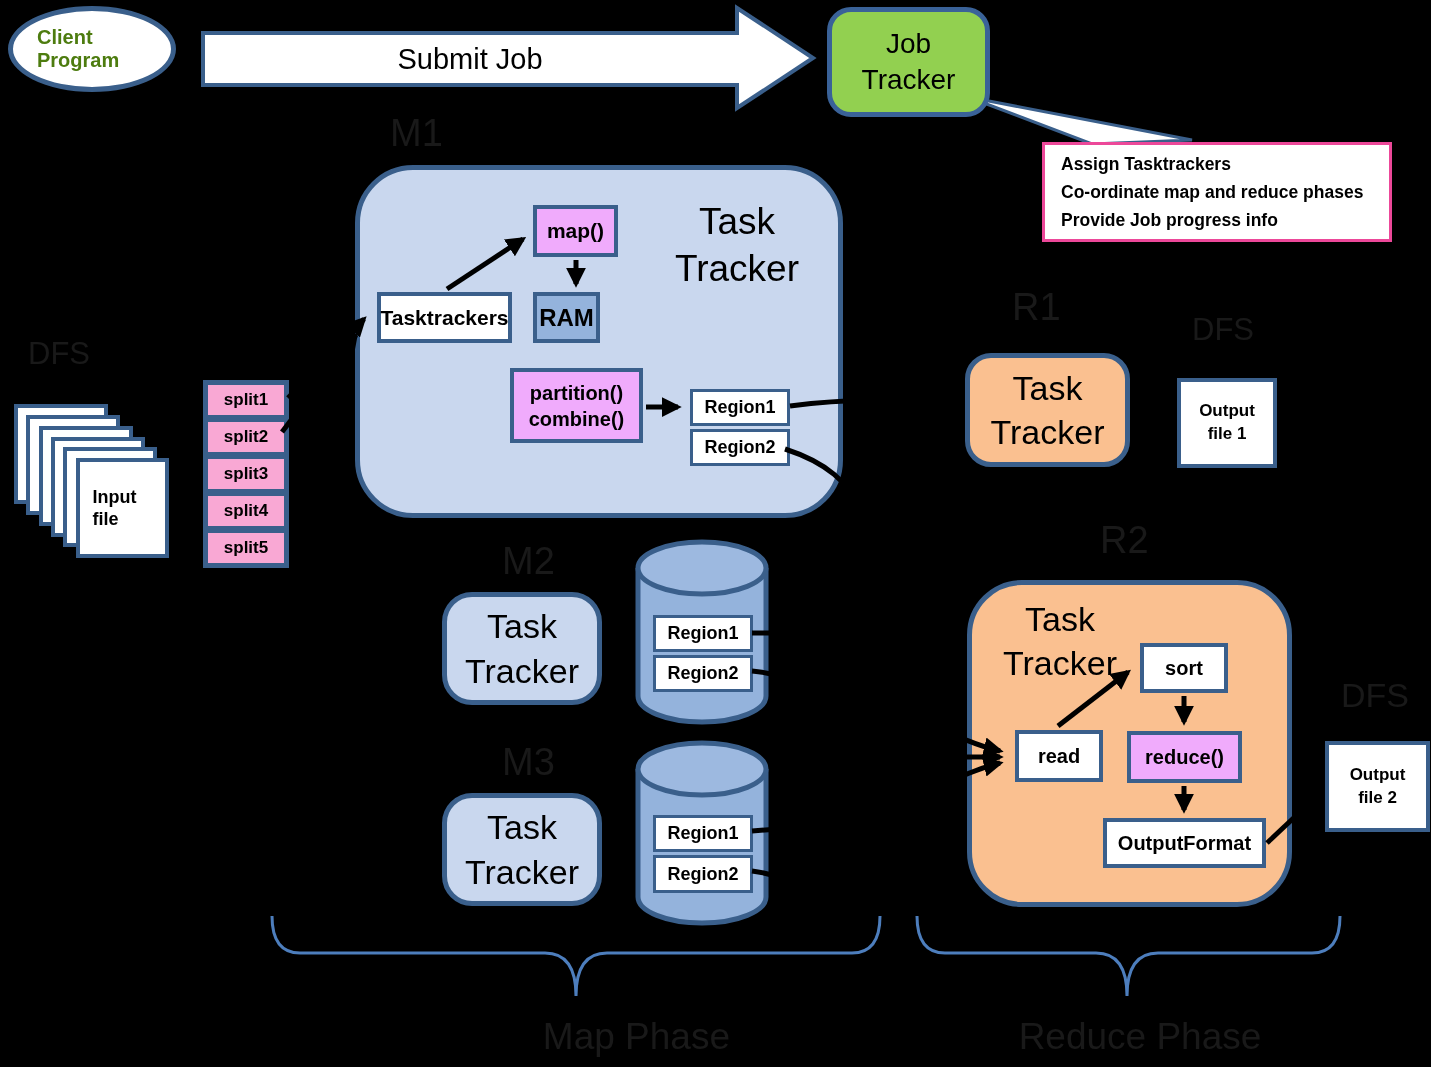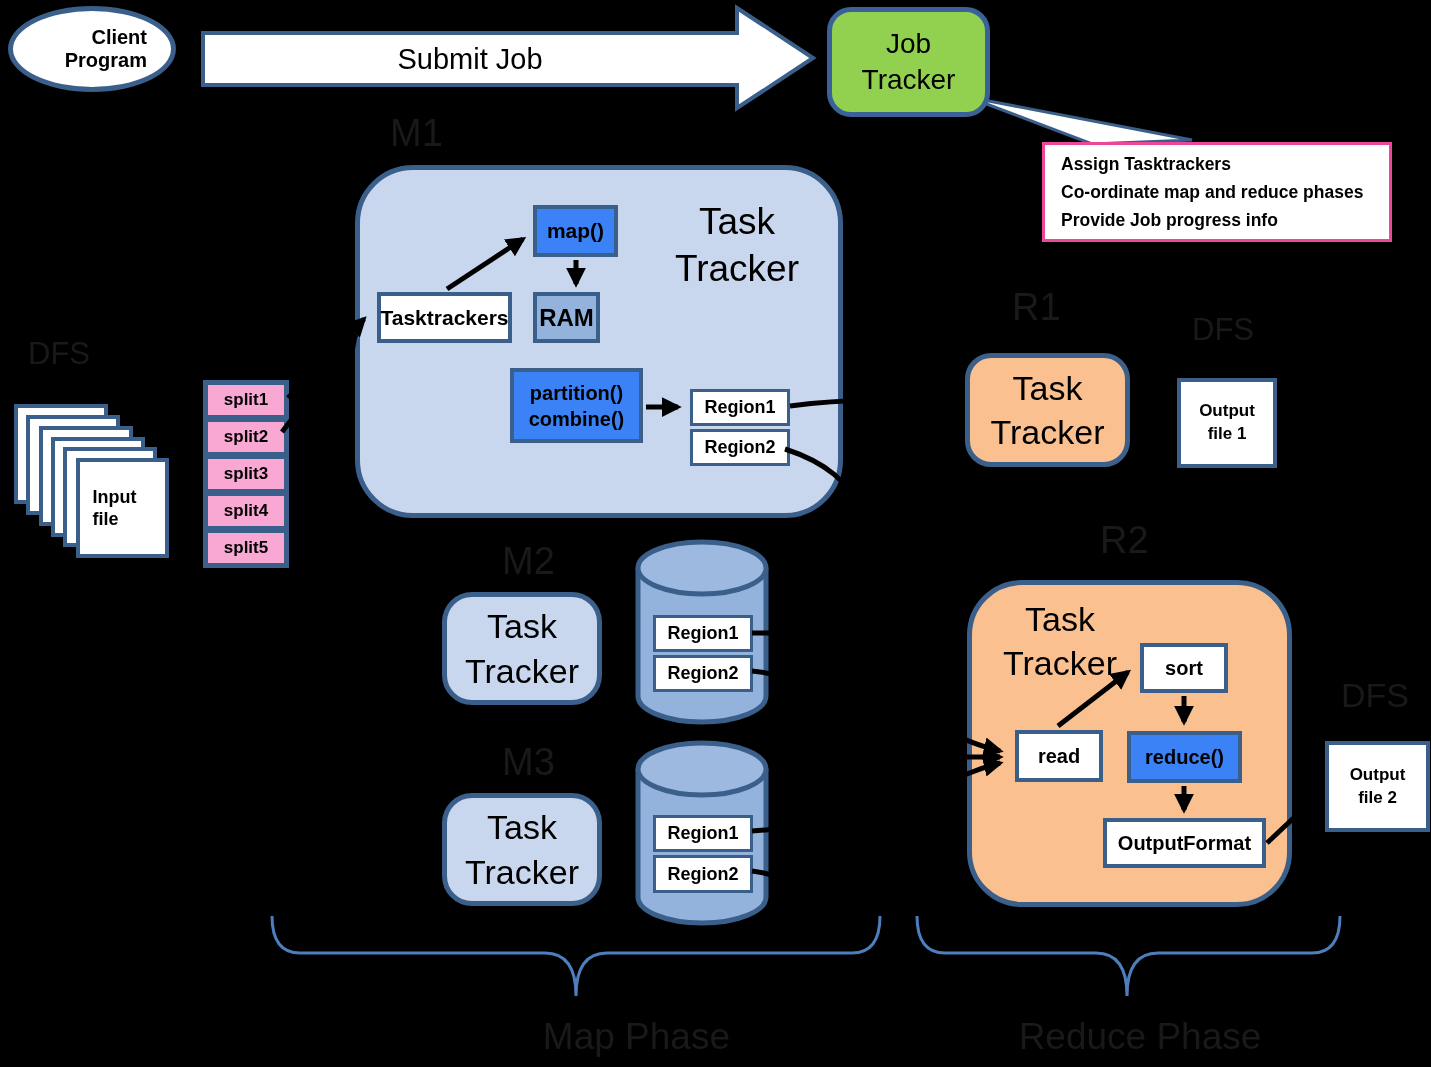--- a/index.html
+++ b/index.html
@@ -5,21 +5,21 @@
   html,body{margin:0;padding:0;background:#000;}
   #stage{position:relative;width:1431px;height:1067px;background:#000;overflow:hidden;
          font-family:"Liberation Sans",sans-serif;}
   svg{position:absolute;left:0;top:0;pointer-events:none;}
   #shapes{z-index:0;}
   #arrows{z-index:3;}
   .abs{position:absolute;box-sizing:border-box;}
   .box{position:absolute;box-sizing:border-box;border:4px solid #3a5f8b;background:#fff;
        display:flex;align-items:center;justify-content:center;text-align:center;
        color:#000;font-weight:bold;z-index:2;}
-  .yellow{background:#3b82f6;}
+  .yellow{background:#f0abfc;}
   .midblue{background:#94b3dc;}
   .bigblue{background:#c9d7ee;border-width:5px;z-index:1;}
   .orange{background:#fac090;border-width:5px;z-index:1;}
   .title{position:absolute;color:#000;font-weight:400;text-align:center;line-height:1.28;z-index:2;}
   .lbl{position:absolute;color:#191919;font-weight:300;z-index:2;white-space:nowrap;}
   .stackpage{position:absolute;box-sizing:border-box;border:4px solid #3a5f8b;background:#fff;z-index:2;}
   .splitcell{box-sizing:border-box;background:#f9a8d4;border:1px solid #3a5f8b;height:32px;margin-bottom:5px;
              display:flex;align-items:center;justify-content:center;font-weight:bold;font-size:17px;color:#000;}
   .callout-line{white-space:nowrap;}
 </style>
@@ -42,21 +42,21 @@
 
     <path d="M638,769 L638,897 A64,26 0 0 0 766,897 L766,769" fill="#94b3dc" stroke="#3a5f8b" stroke-width="5"></path>
     <ellipse cx="702" cy="769" rx="64" ry="26" fill="#9db9e0" stroke="#3a5f8b" stroke-width="5"></ellipse>
 
     <path d="M272,916 Q272,953 300,953 L545,953 Q576,953 576,996 Q576,953 607,953 L852,953 Q880,953 880,916" fill="none" stroke="#4d7ebd" stroke-width="3"></path>
     <path d="M917,916 Q917,953 945,953 L1096,953 Q1127,953 1127,996 Q1127,953 1158,953 L1312,953 Q1340,953 1340,916" fill="none" stroke="#4d7ebd" stroke-width="3"></path>
   </svg>
 
   <div class="abs" style="left:8px;top:6px;width:168px;height:86px;background:#fff;border:5px solid #3a5f8b;
               border-radius:50%;display:flex;align-items:center;justify-content:center;z-index:2;">
-    <div style="width:110px;text-align:right;font-weight:bold;font-size:20px;line-height:1.15;color:#000000;">Client Program</div>
+    <div style="width:110px;text-align:left;font-weight:bold;font-size:20px;line-height:1.15;color:#4d7c0f;">Client Program</div>
   </div>
 
   <div class="abs" style="left:270px;top:36px;width:400px;height:46px;line-height:46px;text-align:center;
               font-size:29px;font-weight:500;color:#000;z-index:2;white-space:nowrap;">Submit Job</div>
 
   <div class="abs" style="left:827px;top:7px;width:163px;height:110px;background:#92d050;border:5px solid #3a6298;
               border-radius:24px;display:flex;align-items:center;justify-content:center;z-index:2;">
     <div style="width:115px;text-align:center;font-size:28px;font-weight:400;line-height:1.3;color:#000;">Job Tracker</div>
   </div>
 

